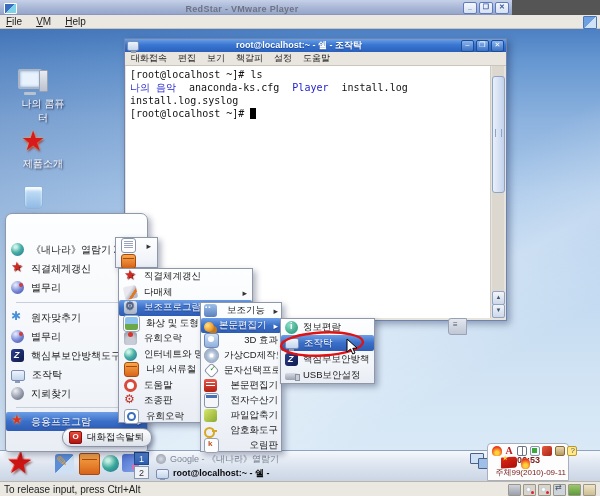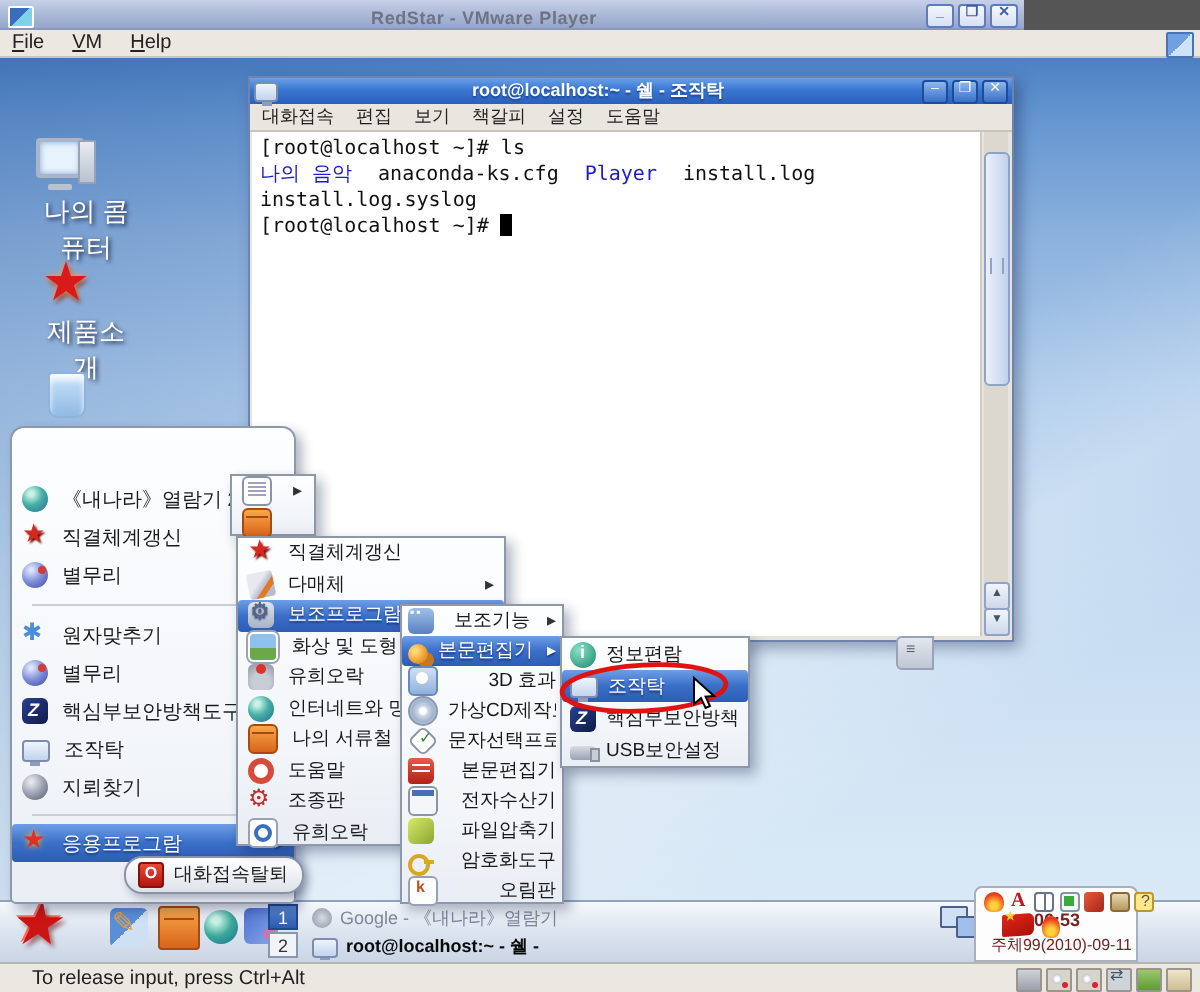--- a/index.html
+++ b/index.html
@@ -17,42 +17,42 @@
   .vm-title{flex:1;text-align:center;color:#6e7383;font-size:9px;font-weight:bold;letter-spacing:.3px;}
   .vm-btns{display:flex;gap:2px;margin-right:3px;}
   .vm-btn{width:12px;height:10px;background:linear-gradient(#f4f7fc,#d8e0f0);
     border:1px solid #5d7cc0;border-radius:2px;color:#3c5da8;font-size:7px;line-height:8px;text-align:center;font-weight:bold;}
   .vm-menubar{left:0;top:15px;width:600px;height:14px;background:#ebe8e1;border-bottom:1px solid #c9c5ba;
     display:flex;align-items:center;gap:14px;padding-left:6px;box-sizing:border-box;font-size:10px;color:#222;}
   .vm-menu-item::first-letter{text-decoration:underline;}
   .vm-restore{position:absolute;right:3px;top:1px;width:12px;height:11px;
     background:linear-gradient(135deg,#6fa0e0 50%,#cfe2f6 50%);border:1px solid #4a74b8;border-radius:1px;}
   .vm-statusbar{left:0;top:481px;width:600px;height:15px;background:#ebe8e1;border-top:1px solid #b9b5aa;
-    display:flex;align-items:center;font-size:10px;color:#222;padding-left:16px;box-sizing:border-box;}
+    display:flex;align-items:center;font-size:10px;color:#222;padding-left:4px;box-sizing:border-box;}
   .dev-icons{position:absolute;right:4px;top:2px;display:flex;gap:2px;}
   .dev{width:11px;height:10px;border:1px solid #9a968c;background:#d8d4ca;border-radius:1px;position:relative;}
   .dev.hdd{background:linear-gradient(#cfd3da,#9aa0ac);}
   .dev.cd::before{content:"";position:absolute;left:2px;top:2px;width:5px;height:5px;border-radius:50%;
     background:radial-gradient(#fff 25%,#b9c4d4 70%);}
   .dev.cd::after{content:"";position:absolute;right:1px;bottom:1px;width:3px;height:3px;border-radius:50%;background:#d23;}
   .dev.arrows{background:#cfd3da;}
   .dev.arrows::before{content:"⇄";position:absolute;left:1px;top:-2px;font-size:8px;color:#456;}
   .dev.nic{background:linear-gradient(#9cc86a,#5e9a3a);}
   .dev.fold{background:linear-gradient(#efe6c8,#cdbe92);}
 
   
   .screen{left:0;top:29px;width:600px;height:452px;overflow:hidden;
     background:
       linear-gradient(150deg,rgba(255,255,255,0) 52%,rgba(255,255,255,.28) 66%,rgba(255,255,255,0) 78%),
       linear-gradient(115deg,rgba(20,60,130,.18) 0%,rgba(20,60,130,0) 40%),
       linear-gradient(180deg,#4c80c3 0%,#6697d1 7%,#8cb2de 20%,#a9c8ea 36%,#c0d8f0 56%,#d2e4f4 78%,#dcebf7 100%);}
 
   
   .dicon{width:64px;text-align:center;color:#fff;}
-  .dicon .lbl{font-size:13px;text-shadow:1px 1px 2px rgba(0,0,40,.85);margin-top:2px;padding-left:20px;}
+  .dicon .lbl{font-size:10px;text-shadow:1px 1px 2px rgba(0,0,40,.85);margin-top:2px;padding-left:20px;}
   .ic-computer{width:30px;height:26px;margin:0 auto;position:relative;}
   .ic-computer .scr{position:absolute;left:0;top:0;width:20px;height:16px;background:#e8f2fc;
     border:2px solid #aab6c6;border-radius:2px;box-shadow:inset 0 0 3px #7fa8d8;}
   .ic-computer .twr{position:absolute;right:0;top:1px;width:7px;height:20px;background:linear-gradient(#e8ecf2,#b9c2cf);
     border:1px solid #98a2b2;border-radius:1px;}
   .ic-computer .base{position:absolute;left:6px;bottom:0;width:12px;height:3px;background:#b9c2cf;border-radius:1px;}
   .ic-redstar{font-size:27px;line-height:28px;color:#d81a1a;
     text-shadow:0 0 3px #ff9a3a,1px 2px 2px rgba(120,0,0,.6);}
   .ic-trash{width:17px;height:21px;margin:0 auto;background:linear-gradient(180deg,rgba(210,235,255,.85),rgba(140,185,230,.7));
     border:1px solid #8fb4dc;border-radius:2px 2px 5px 5px;box-shadow:inset 0 3px 3px rgba(255,255,255,.9);}

